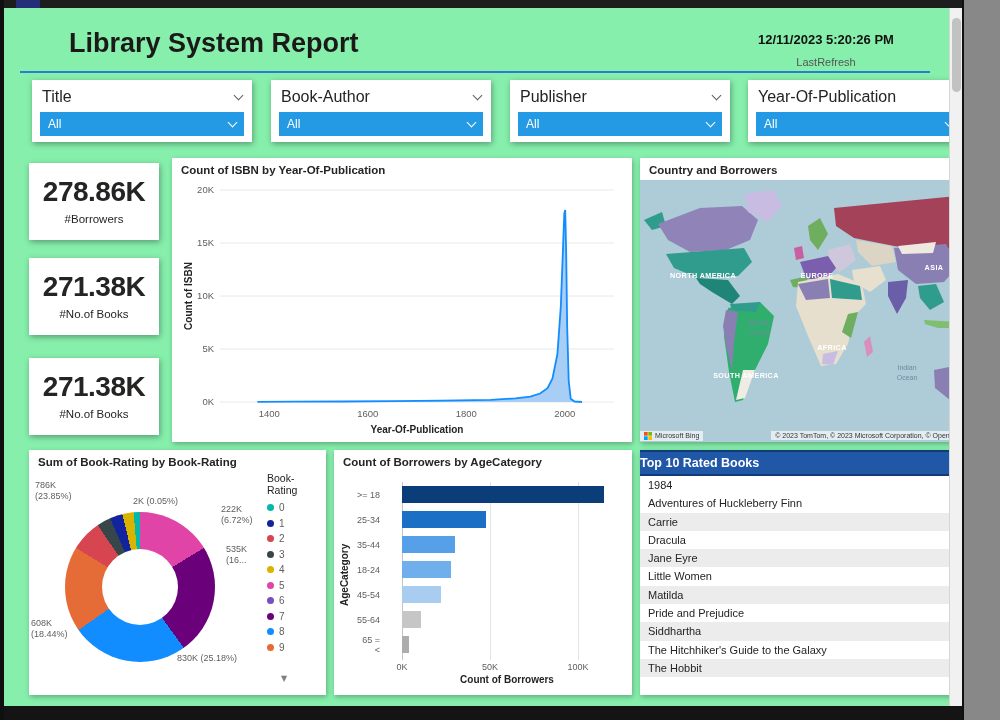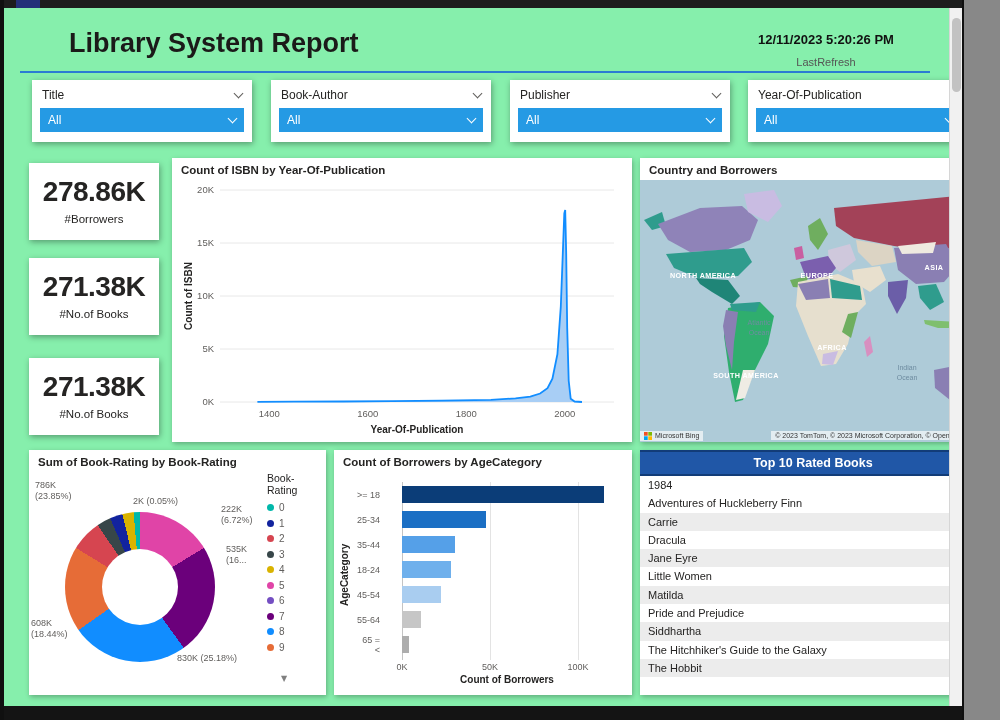--- a/index.html
+++ b/index.html
@@ -16,21 +16,21 @@
   .page-title { position:absolute; left:65px; top:28px; font-size:27px; font-weight:600; color:#1B1A19; }
   .refresh-block { position:absolute; right:48px; top:32px; width:176px; text-align:center; }
   .refresh-ts { font-size:13px; font-weight:600; color:#111; }
   .refresh-label { font-size:11px; color:#555; margin-top:9px; }
   .header-rule { position:absolute; left:16px; right:32px; top:71px; height:2px; background:#2B7CD3; }
 
   
   .filter-card { position:absolute; top:80px; width:220px; height:62px; background:#fff;
                  box-shadow:1px 2px 6px rgba(0,0,0,0.35); }
   .filter-head { display:flex; align-items:center; justify-content:space-between; padding:8px 10px 4px 10px; cursor:pointer; }
-  .filter-label { font-size:12px; color:#252423; }
+  .filter-label { font-size:16px; color:#252423; }
   .filter-select { margin:2px 8px 0 8px; height:24px; background:#259AE4; color:#fff; display:flex; align-items:center;
                    justify-content:space-between; padding:0 8px; font-size:12px; cursor:pointer; }
   .chev { width:7px; height:7px; border-right:1.6px solid #605E5C; border-bottom:1.6px solid #605E5C;
           transform:rotate(45deg); margin-top:-3px; }
   .chev-white { border-color:#fff; }
 
   
   .kpi-card { position:absolute; left:25px; width:130px; height:77px; background:#fff; text-align:center;
               box-shadow:1px 2px 6px rgba(0,0,0,0.35); }
   .kpi-value { font-size:28px; font-weight:bold; color:#252423; margin-top:13px; letter-spacing:-0.5px; }
@@ -78,21 +78,21 @@
   .bar-cat { width:46px; padding-right:22px; text-align:right; font-size:9px; color:#605E5C; flex:none; }
   .bar-fill { height:17px; cursor:pointer; }
   .bar-xticks { position:absolute; left:22px; top:212px; width:270px; height:12px; }
   .bar-tick { position:absolute; width:28px; text-align:center; font-size:9px; color:#605E5C; }
   .bar-xlabel { position:absolute; left:68px; width:210px; top:224px; text-align:center; font-size:10px;
                 font-weight:bold; color:#252423; }
 
   .table-card { left:636px; top:450px; width:346px; height:245px; overflow:hidden; }
   .table-header { position:absolute; left:0; right:0; top:0; height:26px; background:#2057A7;
                   border-top:2px solid #123C78; border-bottom:2px solid #123C78; color:#fff; font-size:12.5px;
-                  font-weight:bold; display:flex; align-items:center; justify-content:center; }
+                  font-weight:bold; display:flex; align-items:center; }
   .table-body { position:absolute; left:0; right:0; top:26px; bottom:0; overflow:hidden; }
   .trow { height:18.3px; line-height:18.3px; padding-left:8px; font-size:11px; color:#252423; background:#fff;
           white-space:nowrap; cursor:pointer; }
   .trow.alt { background:#ECECEC; }
   .tbl-scroll { position:absolute; right:0; top:28px; bottom:2px; width:7px; background:#F2F2F2; }
   .tbl-thumb { position:absolute; top:2px; left:1px; width:5px; height:165px; background:#C9C9C9; border-radius:3px; }
 </style>
 </head>
 <body>
 

